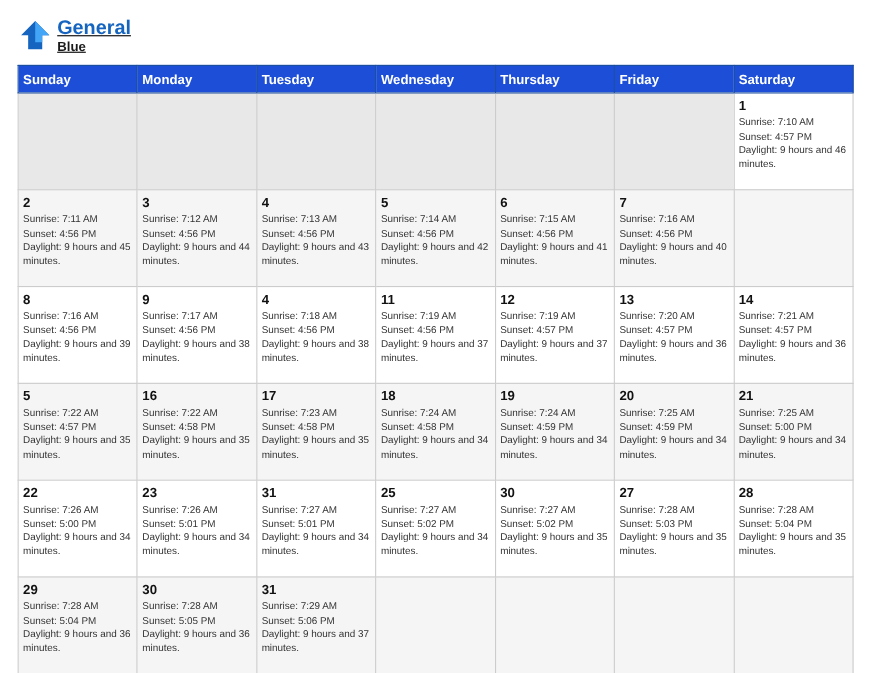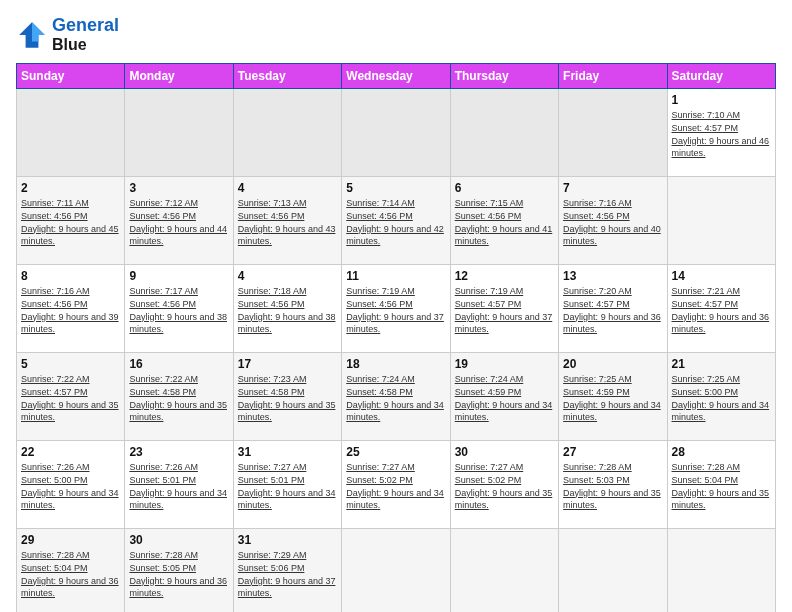--- a/index.html
+++ b/index.html
@@ -20,20 +20,21 @@
     .header {
       display: flex;
       justify-content: space-between;
       align-items: flex-start;
       margin-bottom: 10px;
     }
     .logo {
       display: flex;
       align-items: center;
       gap: 4px;
+      text-decoration: underline;
     }
     .logo-text {
       font-size: 18px;
       font-weight: bold;
       color: #1a1a1a;
       line-height: 1.1;
     }
     .logo-icon {
       width: 32px;
       height: 32px;
@@ -51,21 +52,21 @@
       color: #555;
     }
     .calendar {
       flex: 1;
       border: 1px solid #ccc;
       border-collapse: collapse;
       width: 100%;
       table-layout: fixed;
     }
     .calendar th {
-      background: #d946ef;
+      background: #1d4ed8;
       color: #fff;
       font-size: 12px;
       font-weight: bold;
       padding: 5px 4px;
       text-align: left;
       border: 1px solid #1a4fa0;
     }
     .calendar td {
       vertical-align: top;
       padding: 4px 4px;
@@ -85,36 +86,35 @@
       font-size: 12px;
       font-weight: bold;
       color: #111;
       display: block;
       margin-bottom: 2px;
     }
     .day-info {
       font-size: 9px;
       line-height: 1.4;
       color: #333;
-      text-decoration: underline;
     }
   </style>
 </head>
 <body>
 
 <div class="page">
   <div class="header">
     <div class="logo">
       <svg class="logo-icon" viewBox="0 0 40 40">
         <polygon points="20,4 36,20 28,20 28,36 12,36 12,20 4,20" fill="#1565c0"></polygon>
         <polygon points="20,4 36,20 28,20 28,28 20,28" fill="#42a5f5"></polygon>
       </svg>
       <div class="logo-text">
   <div style="color:#1565c0;font-size:18px;font-weight:bold;">General</div>
-  <div style="font-size:16px;font-weight:bold;">Blue</div>
+  <div style="font-size:12px;font-weight:bold;">Blue</div>
 </div>
     </div>
     <div class="title-block">
       <div class="month-title"></div>
       <div class="location"></div>
     </div>
   </div>
 
   <table class="calendar">
     <thead>

